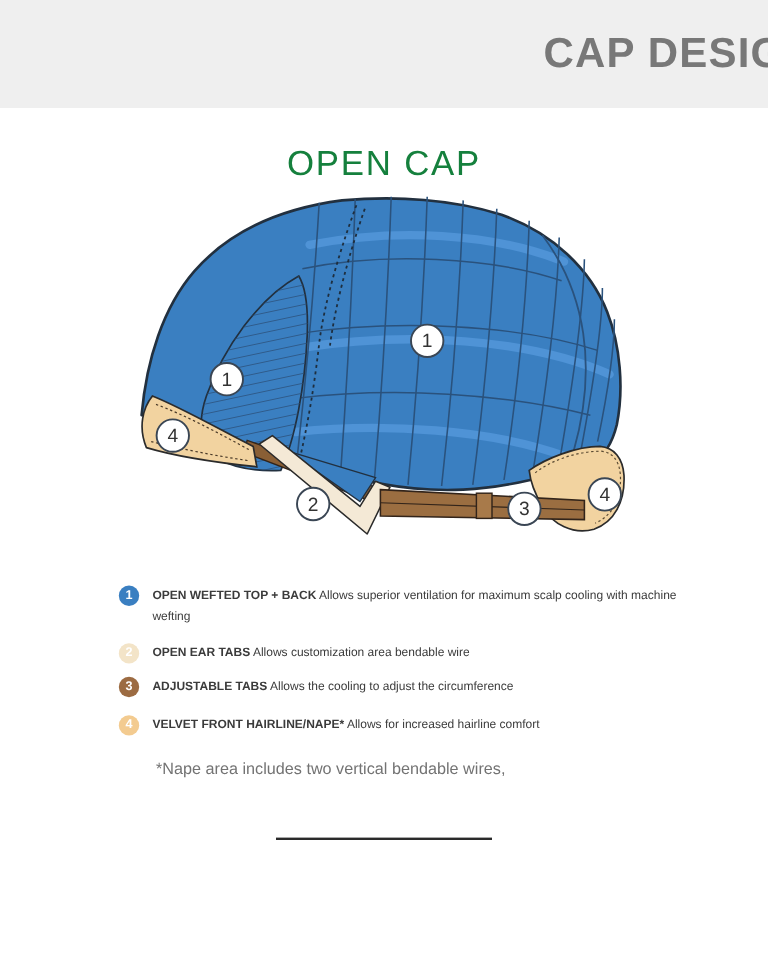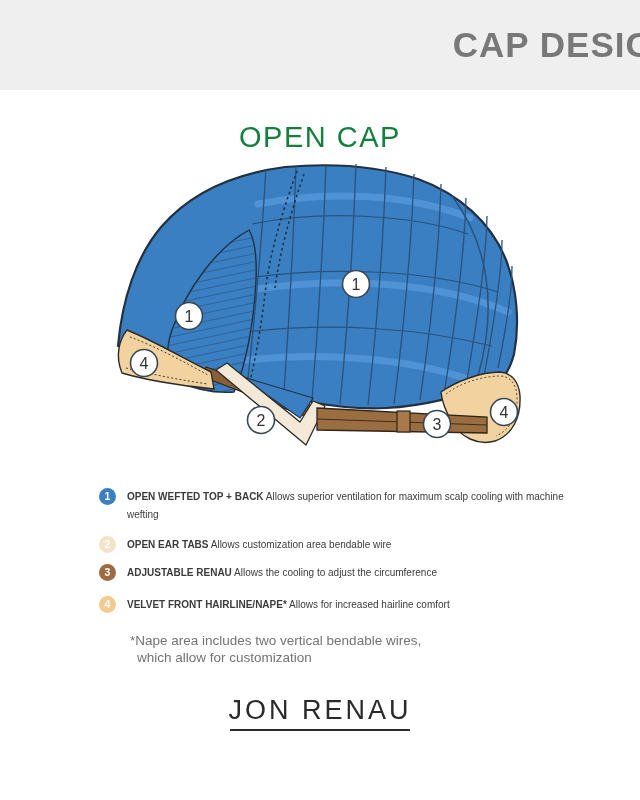--- a/index.html
+++ b/index.html
@@ -190,29 +190,27 @@
   <div class="legend-text"><b>OPEN WEFTED TOP + BACK</b> <span>Allows superior ventilation for maximum scalp cooling with machine wefting</span></div>
 </div>
 
 <div class="legend-item" style="top:536px">
   <div class="bullet bullet-2">2</div>
   <div class="legend-text"><b>OPEN EAR TABS</b> <span>Allows customization area bendable wire</span></div>
 </div>
 
 <div class="legend-item" style="top:564px">
   <div class="bullet bullet-3">3</div>
-  <div class="legend-text"><b>ADJUSTABLE RENAU</b> <span>Allows the cooling to adjust the circumference</span></div>
+  <div class="legend-text"><b>ADJUSTABLE TABS</b> <span>Allows the cooling to adjust the circumference</span></div>
 </div>
 
 <div class="legend-item" style="top:596px">
   <div class="bullet bullet-4">4</div>
   <div class="legend-text"><b>VELVET FRONT HAIRLINE/NAPE*</b> <span>Allows for increased hairline comfort</span></div>
 </div>
 
 <div class="footnote">
   <div class="fn1">*Nape area includes two vertical bendable wires,</div>
-  <div class="fn2">which allow for customization</div>
 </div>
 
 <div class="brand">
-  <div class="brand-top">JON RENAU</div>
   <hr class="brand-divider">
 </div>
 
 </body></html>

